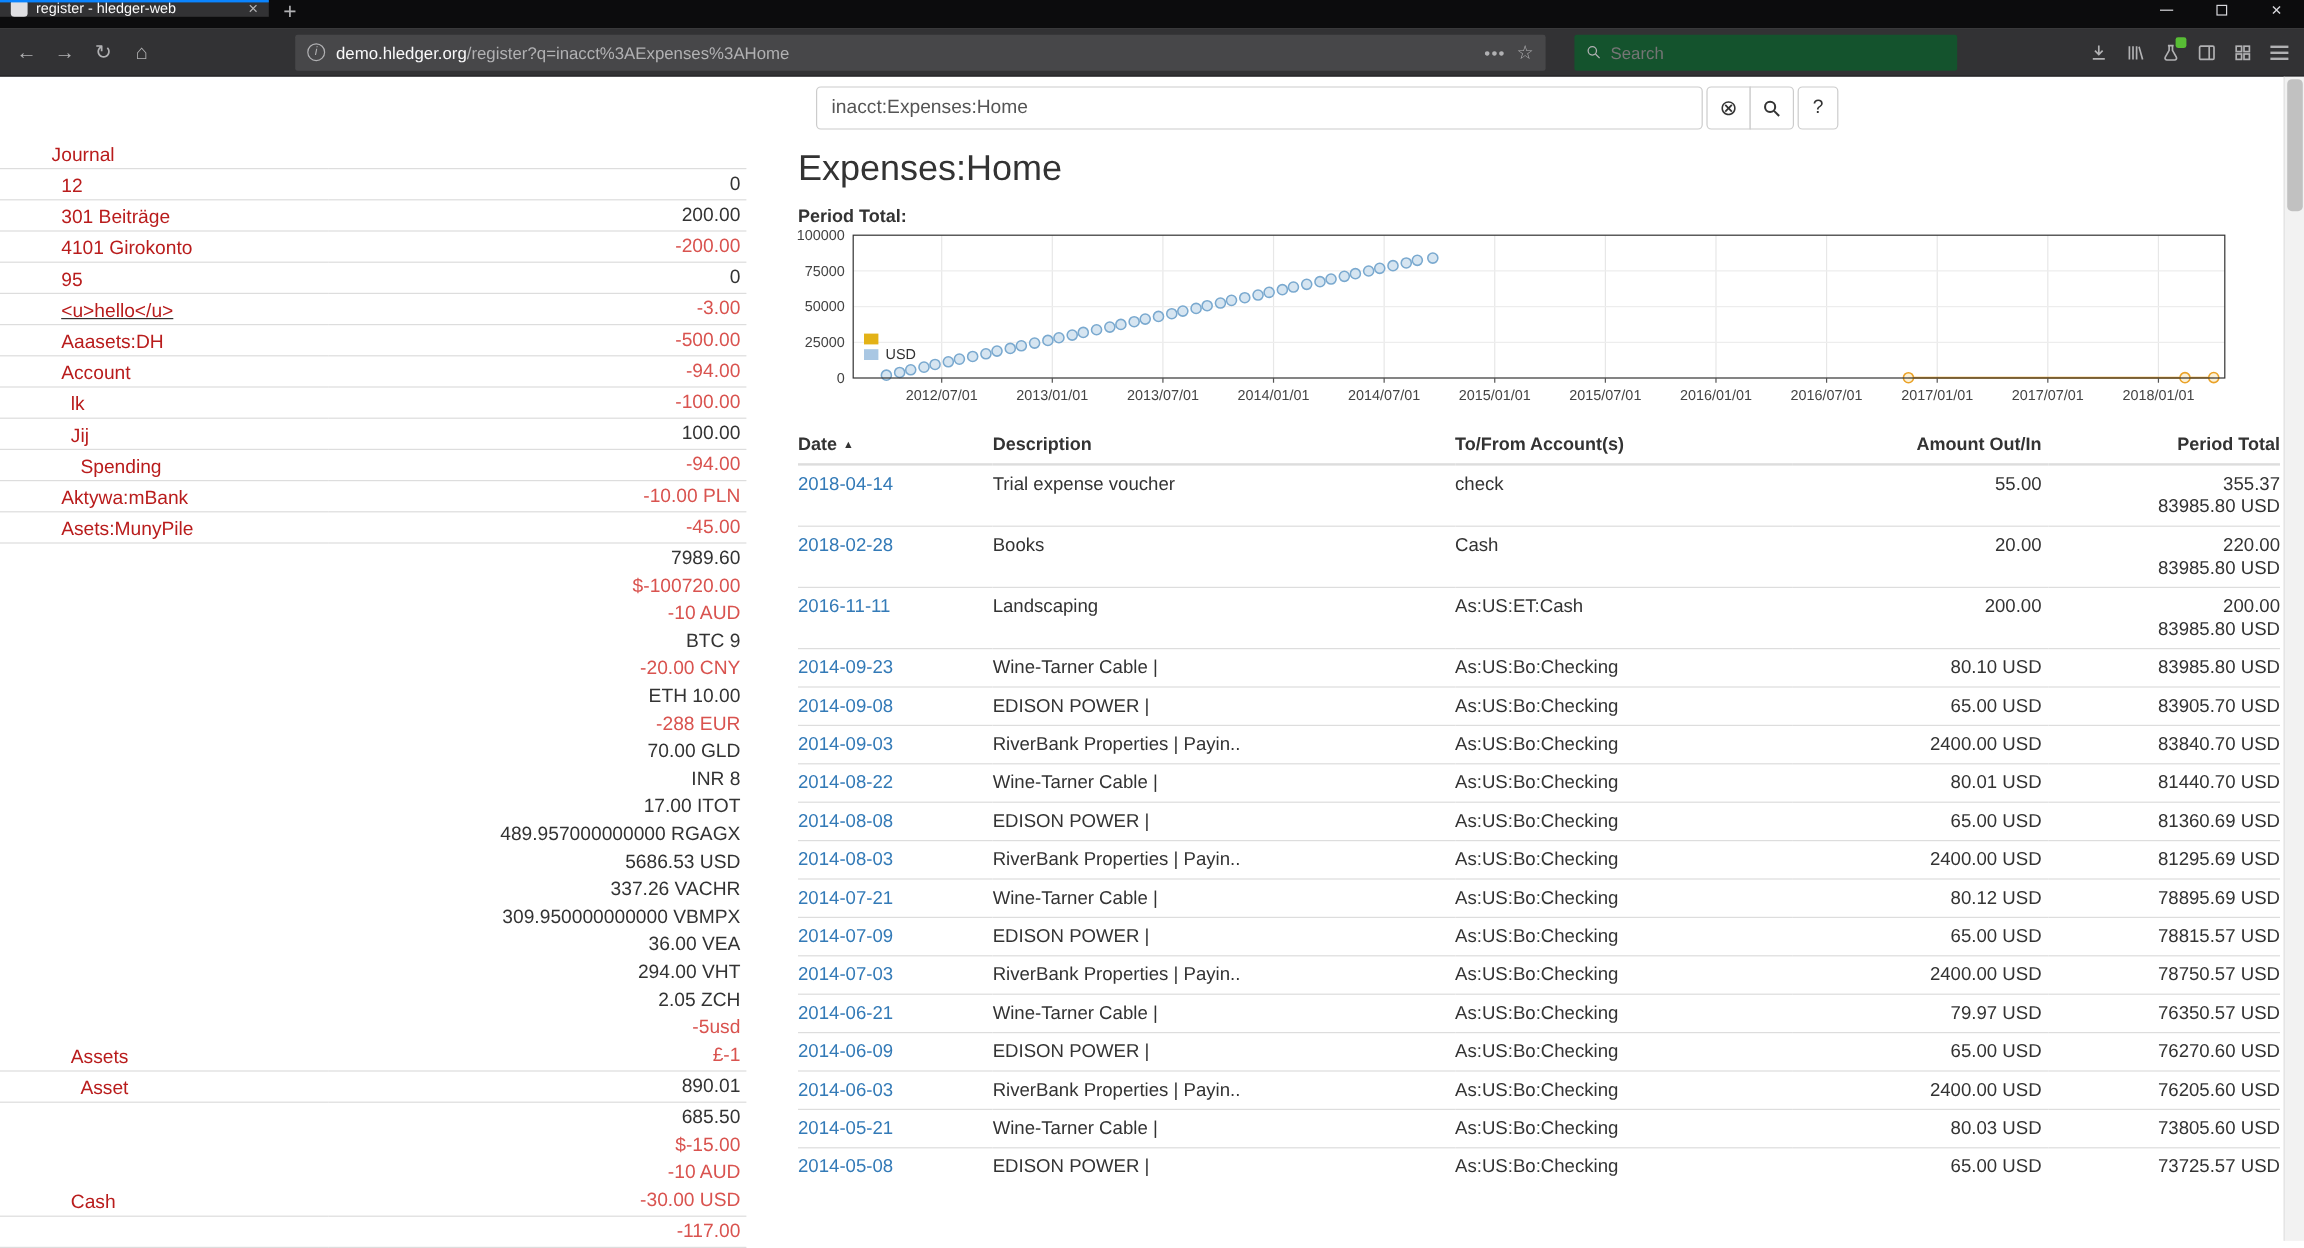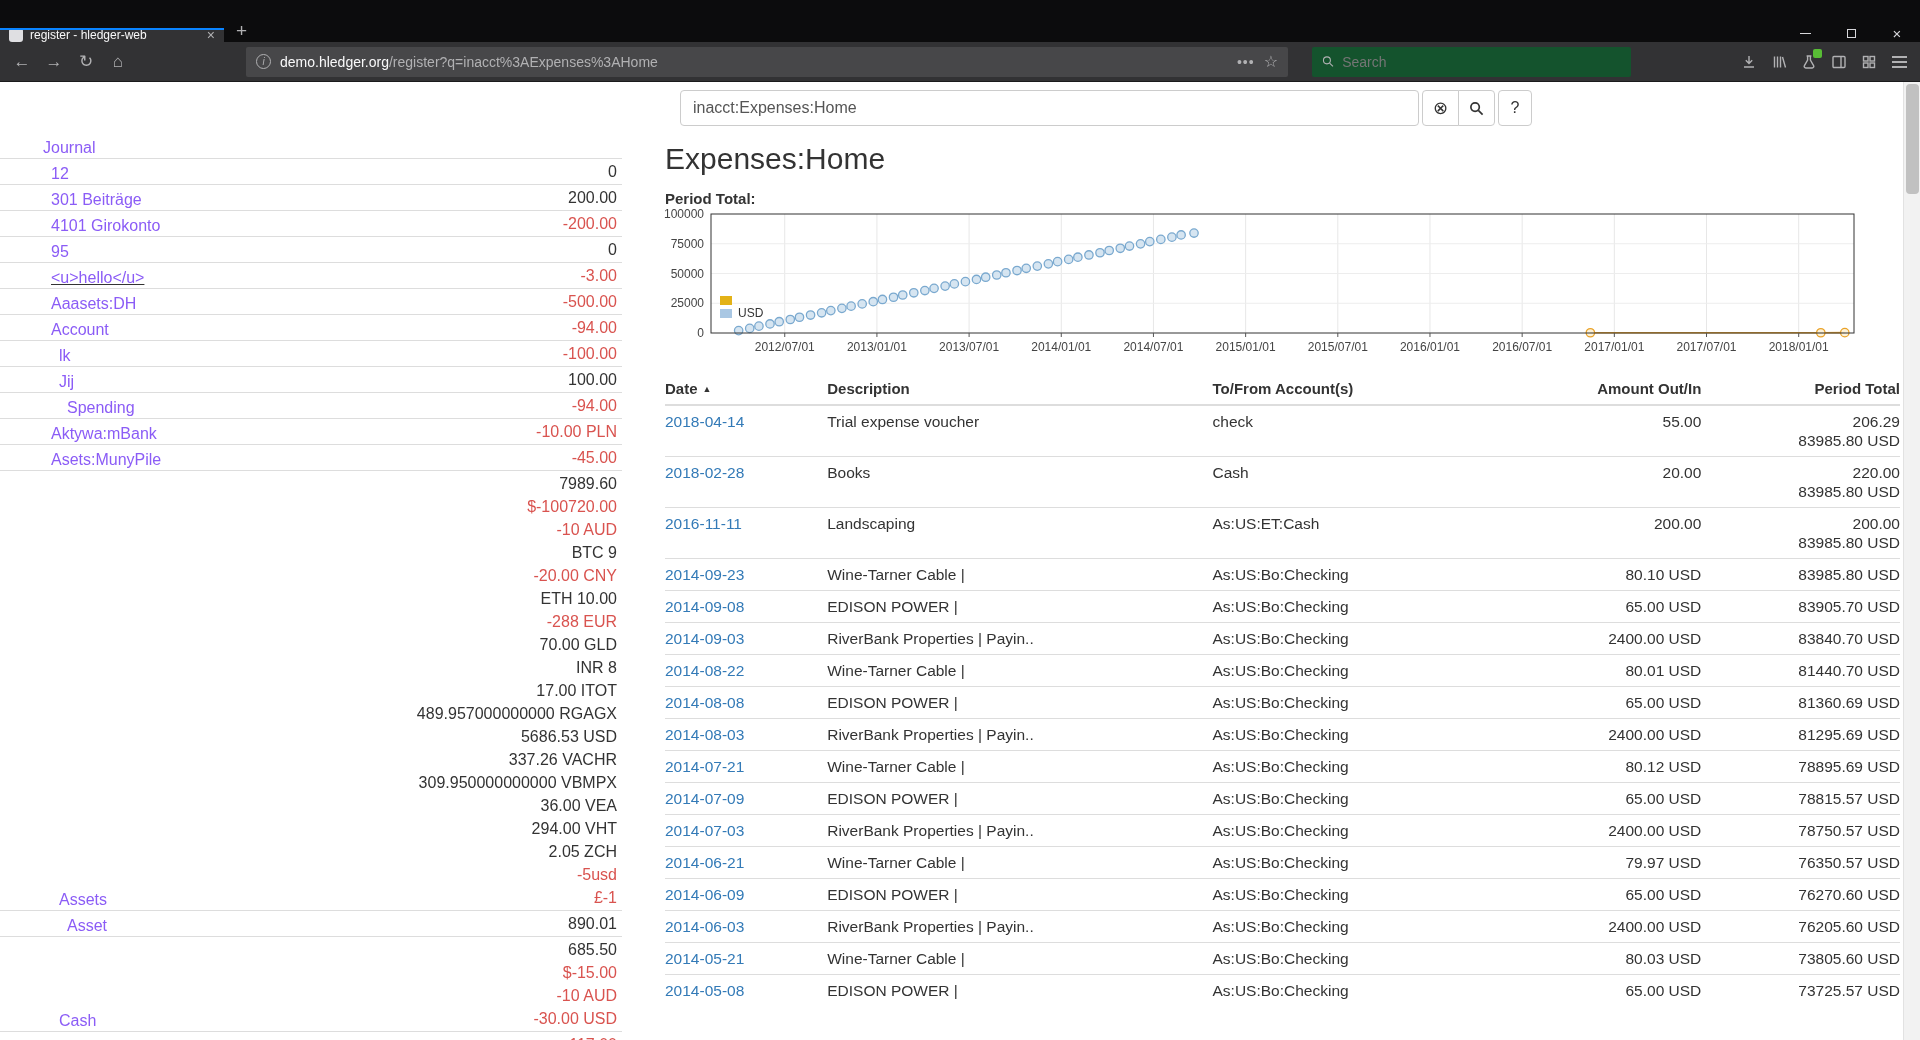--- a/index.html
+++ b/index.html
@@ -1,20 +1,20 @@
 <!DOCTYPE html>
 <html><head>
 <meta charset="utf-8">
 <style>
   * { margin:0; padding:0; box-sizing:border-box; }
   html,body { width:1920px; height:1040px; overflow:hidden; background:#fff;
               font-family:"Liberation Sans", sans-serif; }
 
   
-  .tabbar { height:42px; background:#0c0c0d; display:flex; align-items:flex-end; }
+  .tabbar { height:24px; background:#0c0c0d; display:flex; align-items:flex-start; }
   .tab { width:224px; background:#323234; display:flex; align-items:center; gap:7px;
          padding:0 9px; position:relative; }
   .tab::before { content:""; position:absolute; top:0; left:0; right:0; height:2px; background:#0a84ff; }
   .favicon { width:14px; height:14px; background:#dfdfe2; border-radius:3px; flex:none; }
   .tab-title { color:#f9f9fa; font-size:12px; flex:1; white-space:nowrap; overflow:hidden; }
   .tab-close { color:#b1b1b3; font-size:14px; line-height:1; }
   .newtab { color:#b1b1b3; font-size:19px; padding:0 12px; display:flex; align-items:center; }
   .win-controls { margin-left:auto; display:flex; }
   .win-btn { width:46px; display:flex; align-items:center; justify-content:center; color:#d7d7db; font-size:15px; }
   .min-bar { width:11px; height:1.5px; background:#d7d7db; display:block; }
@@ -39,21 +39,21 @@
   .tool-btn { width:30px; height:30px; display:flex; align-items:center; justify-content:center; position:relative; }
   .badge { position:absolute; top:2px; right:2px; width:9px; height:9px; background:#58bd35; border-radius:2px; }
   .burger { width:15px; height:2px; background:#b1b1b3; box-shadow:0 -5px 0 #b1b1b3, 0 5px 0 #b1b1b3; }
 
   
   .page { height:970px; display:flex; position:relative; background:#fff; color:#333; }
 
   .sidebar { width:622px; flex:none; padding-top:56px; }
   .sidebar table { width:100%; border-collapse:collapse; font-size:16px; }
   .sidebar td { border-bottom:1px solid #ddd; padding:1px 0; vertical-align:bottom; }
-  .sidebar a { color:#8b5cf6; text-decoration:none;text-align:center; }
+  .sidebar a { color:#b91c1c; text-decoration:none;text-align:center; }
   .acct-amts { text-align:right; padding-right:5px !important; }
   .amt-line { line-height:23px; white-space:nowrap; }
   .neg { color:#d9534f; }
 
   .main { flex:1; padding:8px 20px 0 43px; min-width:0; }
   .page-title { font-size:36px; font-weight:400; color:#333; margin:4px 0 10px -16px; line-height:42px; }
   .searchform { display:flex; align-items:center;padding-left:15px; }
   .query-input { width:739px; height:36px; border:1px solid #ccc; border-radius:4px; padding:0 12px;
                  font-size:16px; color:#555; font-family:"Liberation Sans", sans-serif; outline:none; }
   .btn { height:36px; width:37px; background:#fff; border:1px solid #ccc; border-radius:4px;
@@ -431,21 +431,21 @@
           <th class="num">Period Total</th>
         </tr>
       </thead>
       <tbody id="register-body">
           <tr>
             <td><a>2018-04-14</a></td>
             <td>Trial expense voucher</td>
             <td>check</td>
             <td class="num">55.00</td>
             <td class="num">
-              <div>206.29</div>
+              <div>355.37</div>
               <div>83985.80 USD</div>
             </td>
           </tr>
           <tr>
             <td><a>2018-02-28</a></td>
             <td>Books</td>
             <td>Cash</td>
             <td class="num">20.00</td>
             <td class="num">
               <div>220.00</div>

